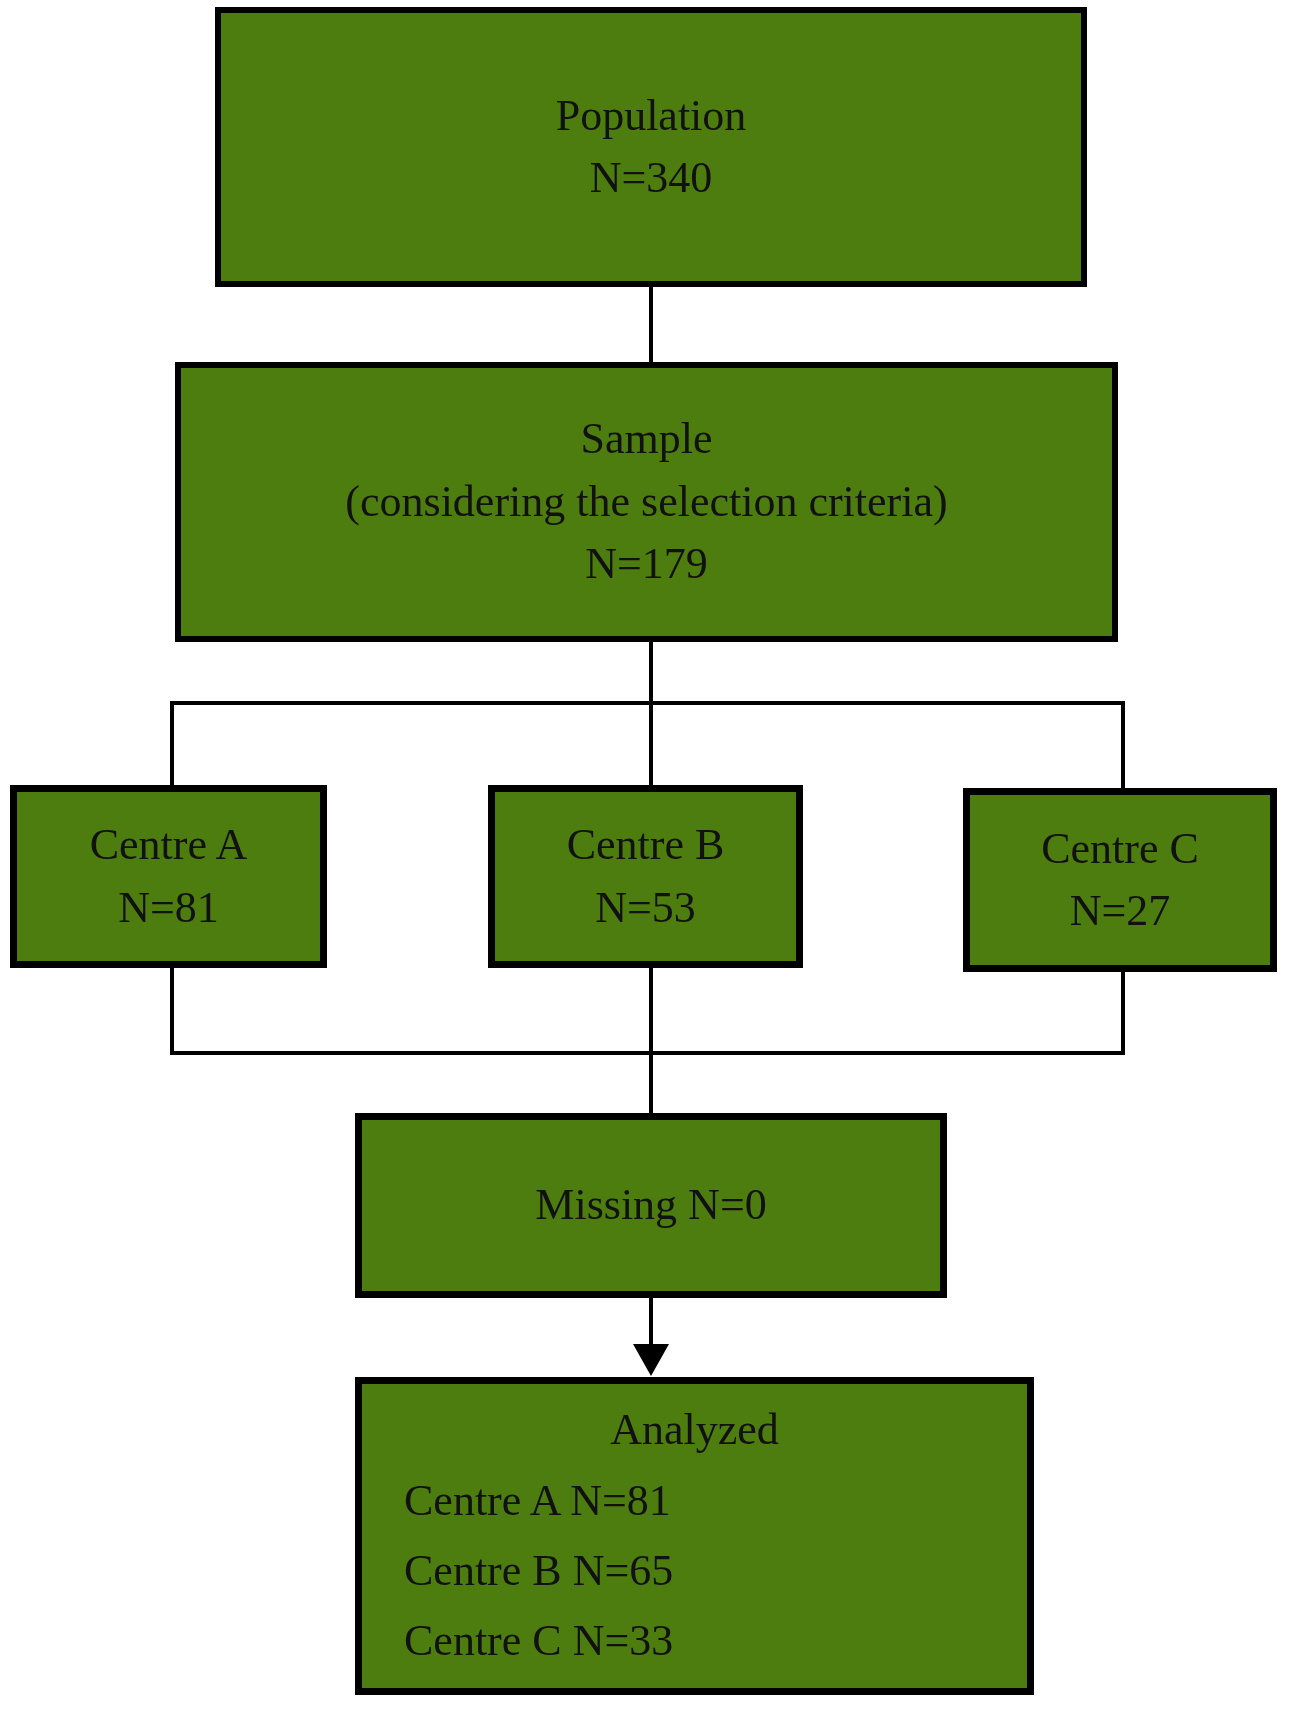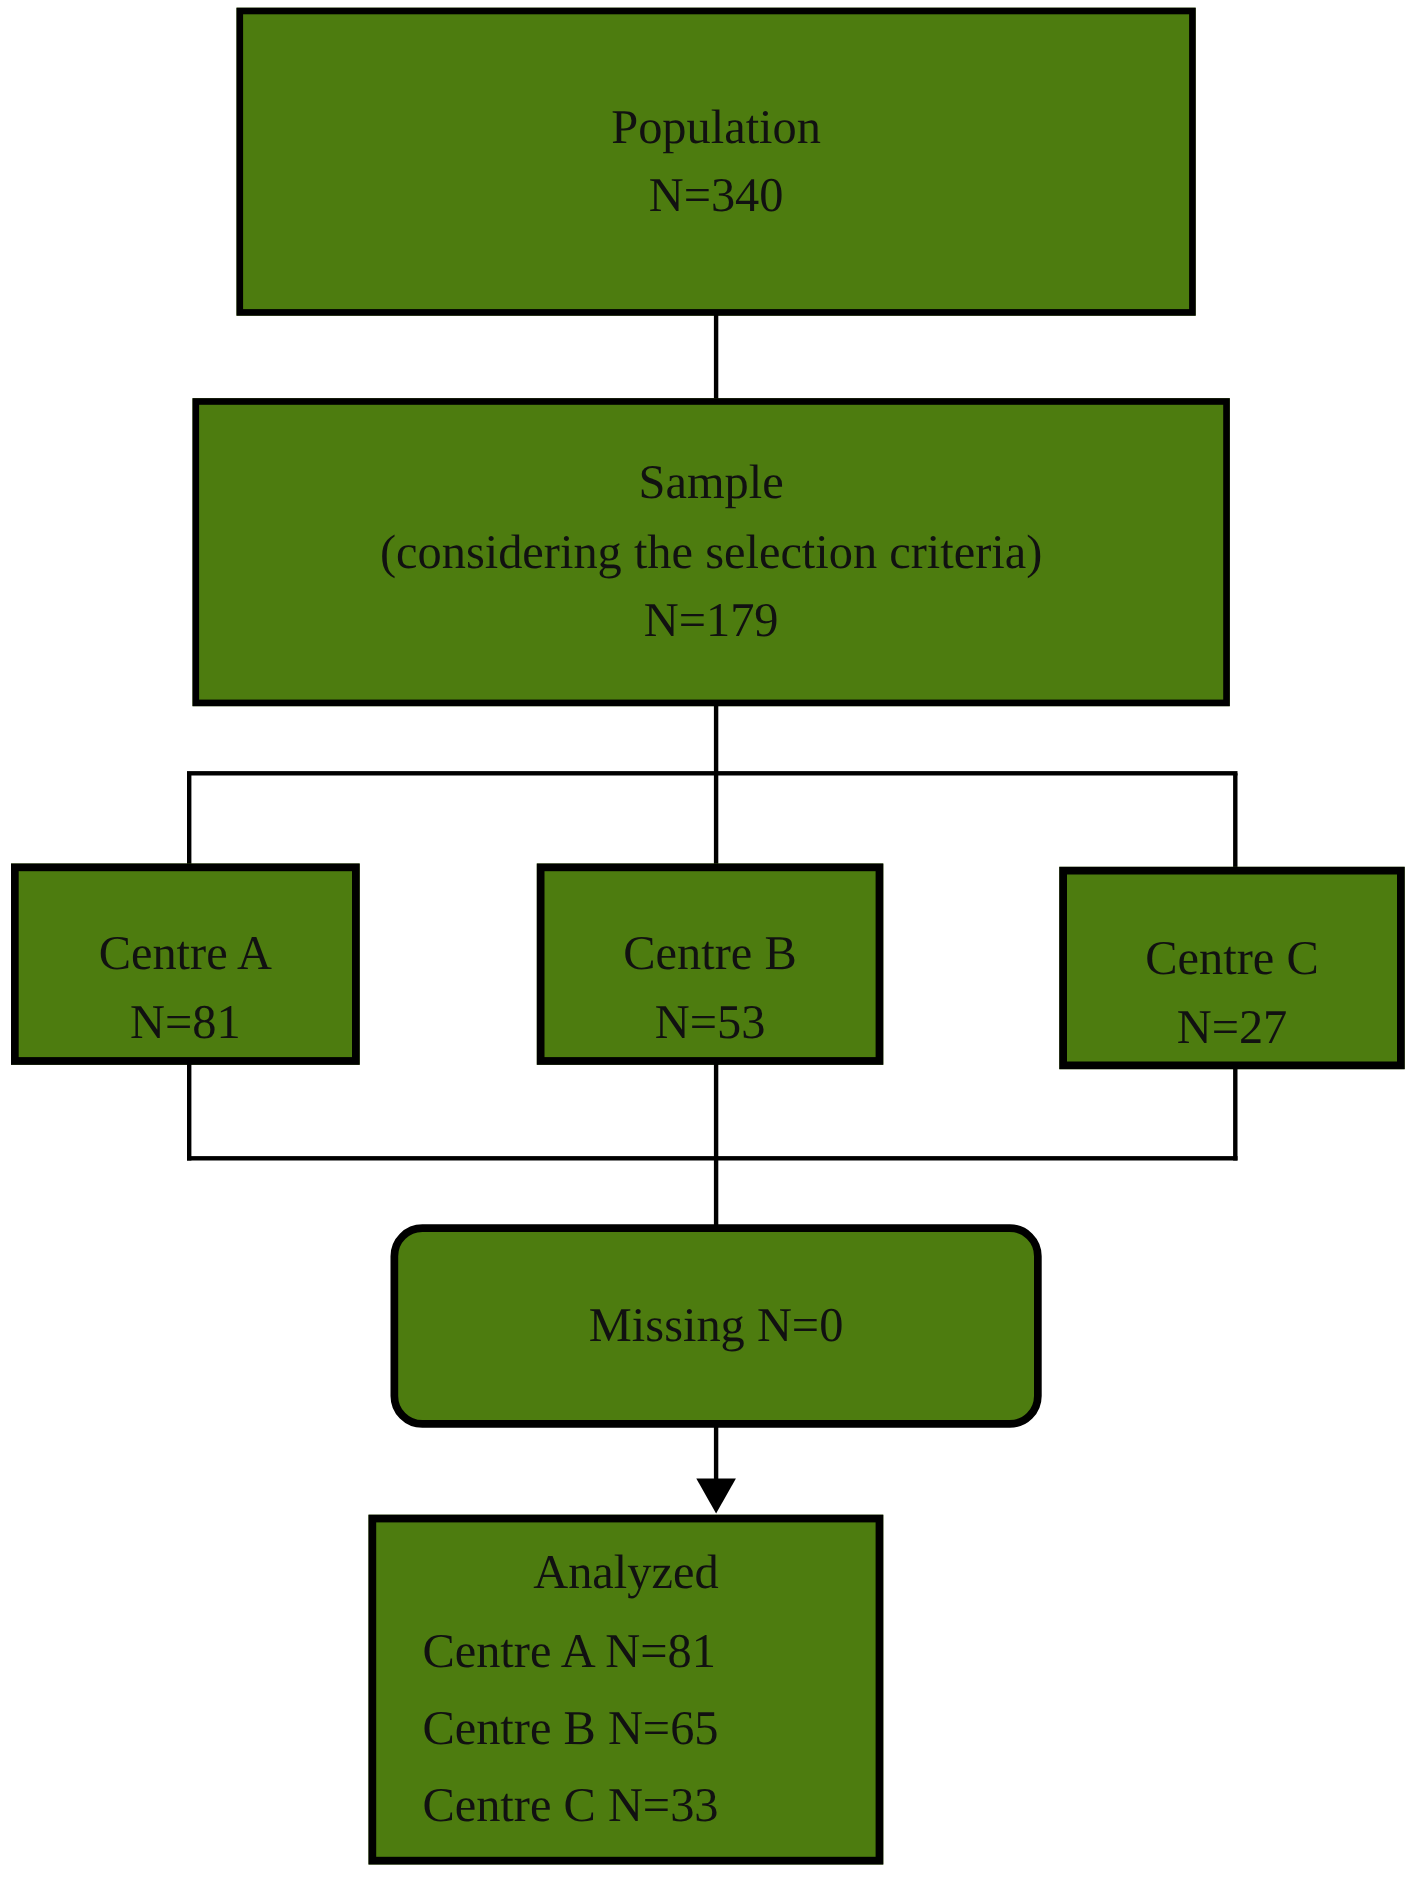--- a/index.html
+++ b/index.html
@@ -24,27 +24,27 @@
     display: flex;
     flex-direction: column;
     align-items: center;
     justify-content: center;
     text-align: center;
     font-size: 44px;
     line-height: 1.42;
   }
   .box--population { left: 215px; top: 7px;    width: 872px; height: 280px; }
   .box--sample     { left: 175px; top: 362px;  width: 943px; height: 280px; }
-  .box--centre     { border-width: 7px; justify-content: flex-end; }
+  .box--centre     { border-width: 7px; }
   .box--centre-a   { left: 10px;  top: 785px;  width: 317px; height: 183px; }
   .box--centre-b   { left: 488px; top: 785px;  width: 315px; height: 183px; }
   .box--centre-c   { left: 963px; top: 788px;  width: 314px; height: 184px; }
-  .box--missing    { left: 355px; top: 1113px; width: 592px; height: 185px; border-width: 7px; border-radius: 29px; }
+  .box--missing    { left: 355px; top: 1113px; width: 592px; height: 185px; border-width: 7px; }
   .box--analyzed   {
-    left: 335px; top: 1377px; width: 468px; height: 318px;
+    left: 355px; top: 1377px; width: 679px; height: 318px;
     border-width: 7px;
     align-items: stretch;
     justify-content: center;
     line-height: 1.6;
   }
   .box--analyzed .analyzed-title { text-align: center; }
   .box--analyzed .analyzed-row   { text-align: left; padding-left: 42px; }
 
   .line {
     position: absolute;

